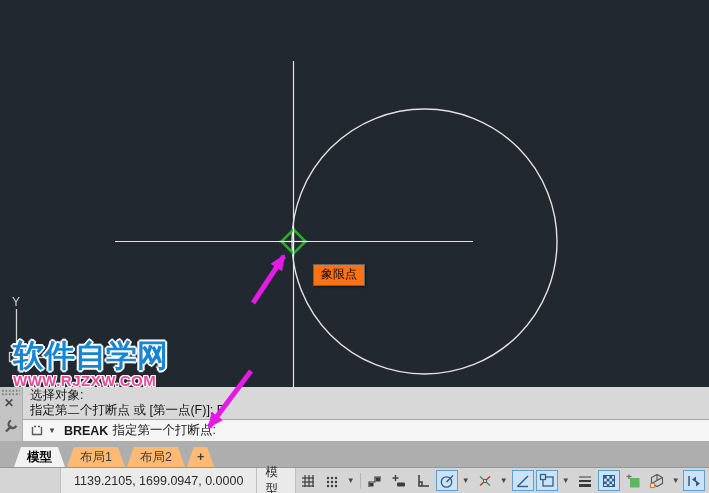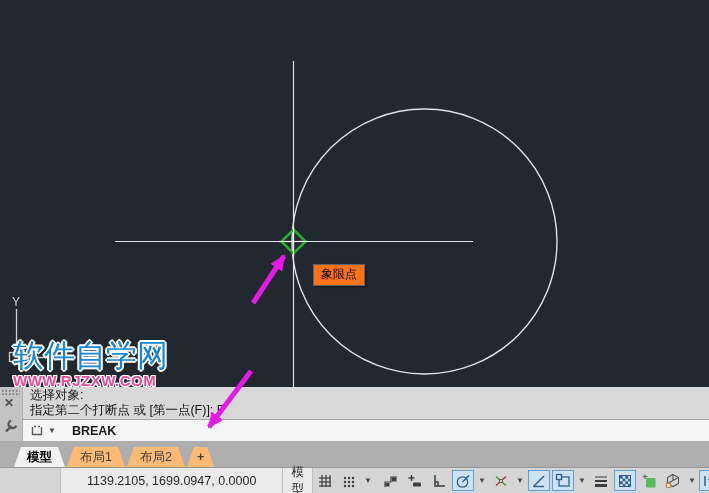--- a/index.html
+++ b/index.html
@@ -10,21 +10,21 @@
   
   .canvas{position:absolute;left:0;top:0;width:709px;height:387px;
           background:#212830;overflow:hidden;}
   .draw{position:absolute;left:0;top:0;}
 
   .tooltip{position:absolute;left:313px;top:264px;background:#f97316;
            border:1px solid #636363;padding:1px 7px 2px 7px;font-size:12px;
            color:#0a0a0a;white-space:nowrap;box-shadow:1px 1px 2px rgba(0,0,0,.5);}
 
   .watermark{position:absolute;left:13px;top:340px;line-height:1;z-index:5;}
-  .wm-title{font-size:31px;font-weight:normal;letter-spacing:0px;color:#1886d2;
+  .wm-title{font-size:31px;font-weight:bold;letter-spacing:0px;color:#1886d2;
             text-shadow:-2px 0 0 #fff,2px 0 0 #fff,0 -2px 0 #fff,0 2px 0 #fff,
                         -1px -1px 0 #fff,1px -1px 0 #fff,-1px 1px 0 #fff,1px 1px 0 #fff;text-align:right;}
   .wm-url{margin-top:2px;font-size:15px;font-weight:bold;letter-spacing:.5px;color:#ec4899;
           text-shadow:-1px 0 0 #fff,1px 0 0 #fff,0 -1px 0 #fff,0 1px 0 #fff,
                       -1px -1px 0 #fff,1px -1px 0 #fff,-1px 1px 0 #fff,1px 1px 0 #fff;}
 
   
   .overlay{position:absolute;left:0;top:0;z-index:40;pointer-events:none;}
 
   
@@ -37,38 +37,38 @@
         background-size:3.5px 3.5px;}
   .gutter-x{position:absolute;left:4px;top:10px;font-size:12px;font-weight:bold;
             color:#4e4e4e;line-height:12px;}
   .gutter-wrench{position:absolute;left:3px;top:31px;}
   .cmd-body{flex:1;display:flex;flex-direction:column;min-width:0;}
   .cmd-history{height:31px;background:#d8d8d8;padding:1px 0 0 7px;
                font-size:12.5px;line-height:15px;color:#141414;white-space:nowrap;}
   .cmd-active{flex:1;background:#f5f5f5;border-top:1px solid #a5a5a5;
               display:flex;align-items:center;padding:0 7px;gap:4px;
               font-size:12.5px;color:#1a1a1a;white-space:nowrap;}
-  .cmd-name{font-weight:bold;margin-left:12px;}
+  .cmd-name{font-weight:bold;margin-left:4px;}
   .dd{font-size:8px;color:#4a4a4a;line-height:8px;}
 
   
   .tabs{position:absolute;left:0;top:441px;width:709px;height:26px;background:#aeaeae;
         display:flex;align-items:flex-end;padding-left:14px;gap:2px;box-sizing:border-box;}
   .tab{height:20px;display:flex;align-items:center;padding:0 13px;font-size:12.5px;
        color:#3e3e3e;background:#fdba74;
        clip-path:polygon(7px 0,calc(100% - 7px) 0,100% 100%,0 100%);cursor:default;}
   .tab.active{background:#f2f2f2;color:#000;font-weight:bold;}
   .tab.addtab{padding:0 10px;font-weight:bold;}
 
   
   .statusbar{position:absolute;left:0;top:467px;width:709px;height:26px;
              background:#d5d5d5;border-top:1px solid #979797;box-sizing:border-box;
              display:flex;align-items:center;font-size:12.5px;color:#2b2b2b;}
   .coords{margin-left:60px;height:100%;display:flex;align-items:center;
-          background:#eaeaea;padding:0 26px;border-left:1px solid #c0c0c0;
+          background:#eaeaea;padding:0 13px;border-left:1px solid #c0c0c0;
           border-right:1px solid #c0c0c0;white-space:nowrap;}
   .model-btn{height:100%;display:flex;align-items:center;background:#eaeaea;
              padding:0 8px;border-right:1px solid #c0c0c0;}
   .sbtn{height:21px;min-width:22px;display:flex;align-items:center;justify-content:center;
         border:1px solid transparent;box-sizing:border-box;margin:0 1px;}
   .sbtn.on{background:#cde2f4;border-color:#5f9fd3;}
   .ddbtn{min-width:12px;}
   .sep{width:1px;height:16px;background:#b5b5b5;margin:0 2px;}
   .push-right{margin-left:auto;}
   .pad-r{width:4px;}
@@ -134,20 +134,21 @@
         <div>指定第二个打断点 或 [第一点(F)]: F</div>
       </div>
       <div class="cmd-active">
         <svg width="14" height="13">
           <path d="M2.5,3 L2.5,10.5 L11.5,10.5 L11.5,3" stroke="#5a5a5a" stroke-width="1.4" fill="none"></path>
           <line x1="4" y1="2.5" x2="6" y2="2.5" stroke="#5a5a5a" stroke-width="1.4"></line>
           <line x1="8" y1="2.5" x2="10" y2="2.5" stroke="#5a5a5a" stroke-width="1.4"></line>
         </svg>
         <span class="dd">▼</span>
         <span class="cmd-name">BREAK</span>
+        <span>指定第一个打断点:</span>
       </div>
     </div>
   </div>
 
   <div class="tabs">
     <div class="tab active">模型</div>
     <div class="tab">布局1</div>
     <div class="tab">布局2</div>
     <div class="tab addtab">+</div>
   </div>

